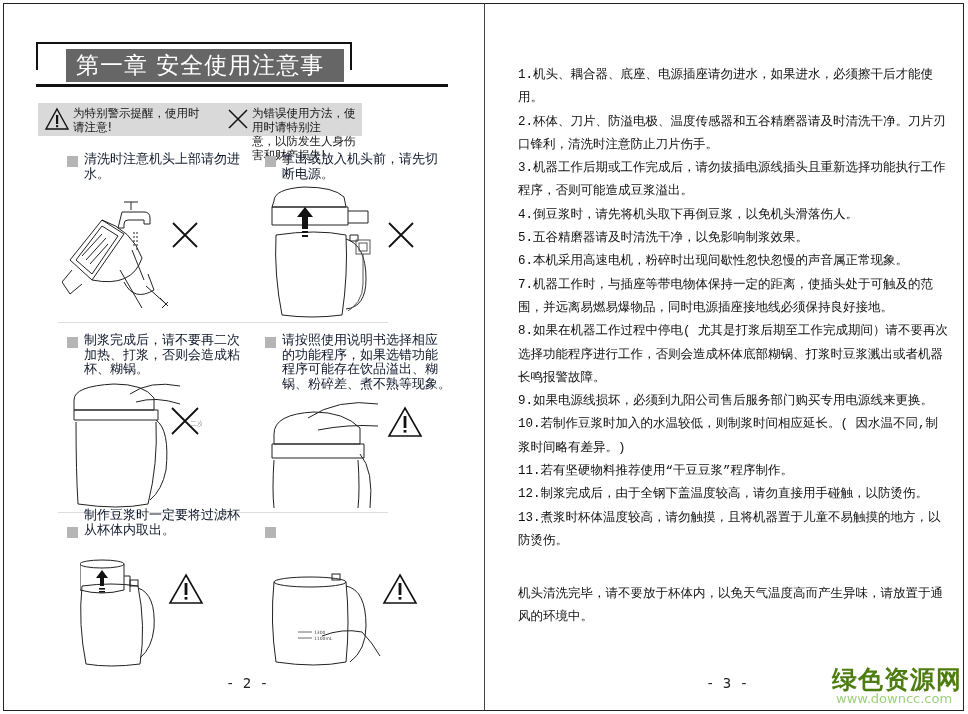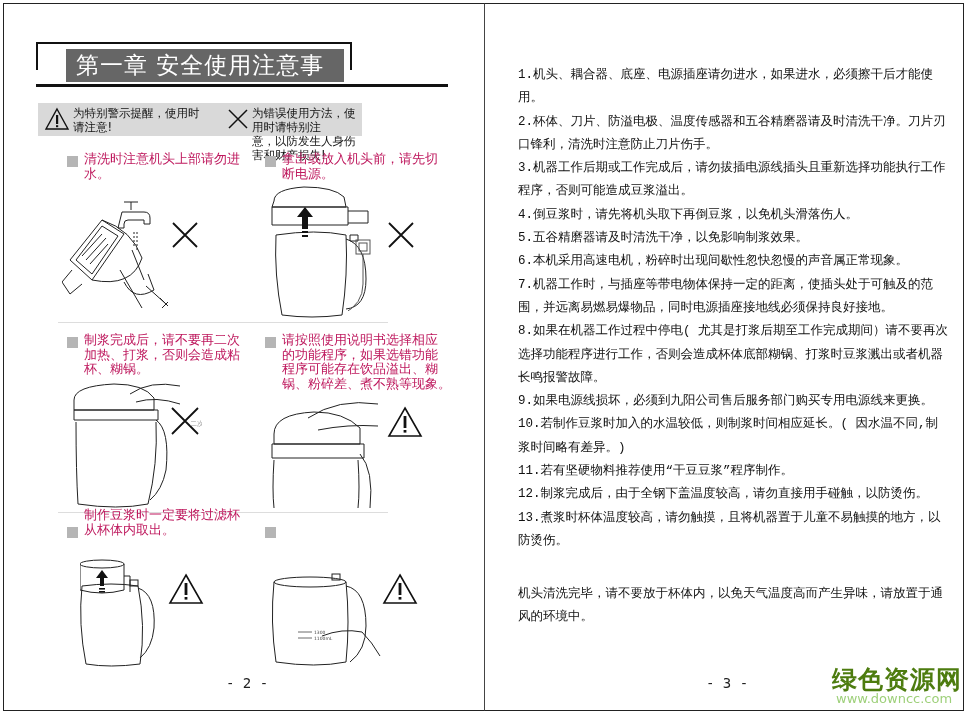--- a/index.html
+++ b/index.html
@@ -15,21 +15,21 @@
   .chapter-box { position: absolute; left: 36px; top: 42px; width: 316px; height: 28px; border: 2.5px solid #111; border-bottom: none; }
   .chapter-underline { position: absolute; left: 36px; top: 84px; width: 412px; height: 2.5px; background: #111; }
   .chapter-title { position: absolute; left: 28px; top: 5px; width: 278px; height: 33px; background: #666; color: #fff; font-size: 23px; line-height: 33px; padding-left: 10px; letter-spacing: 1px; }
 
   
   .legend { position: absolute; left: 38px; top: 103px; width: 324px; height: 33px; background: #d9d9d9; }
   .legend .lg-icon { position: absolute; top: 4px; }
   .legend .lg-text { position: absolute; top: 3px; font-size: 11.5px; line-height: 14px; color: #111; }
 
   
-  .item-head { position: absolute; font-size: 13px; line-height: 14.5px; color: #be185d; }
+  .item-head { position: absolute; font-size: 13px; line-height: 14.5px; color: #0f172a; }
   .bullet { position: absolute; width: 11px; height: 11px; background: #b5b5b5; }
   .sep { position: absolute; left: 58px; width: 330px; height: 1px; background: #ddd; }
 
   .illus { position: absolute; }
   .page-num { position: absolute; font-family: "DejaVu Sans Mono", monospace; font-size: 14px; color: #222; }
 
   
   .rtext { position: absolute; left: 518px; width: 430px; font-size: 12.5px; line-height: 23.3px; color: #111; font-family: Liberation Mono, monospace; }
   .rtext p { margin: 0; }
 

